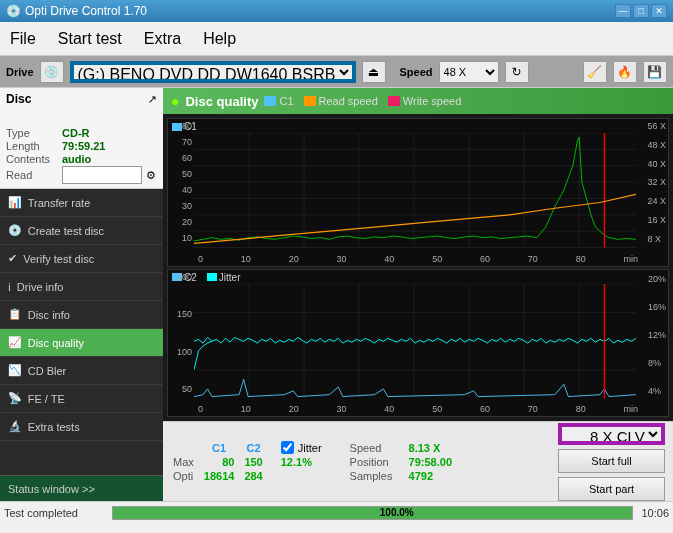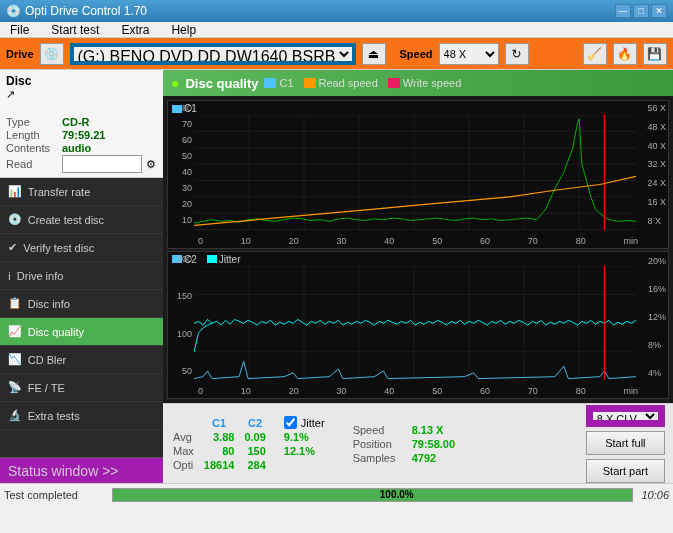--- a/index.html
+++ b/index.html
@@ -25,32 +25,32 @@
       color: white;
       font-size: 9px;
       display: flex; align-items: center; justify-content: center;
       cursor: pointer;
     }
 
     
     .menu-bar {
       background: #f0f0f0;
       border-bottom: 1px solid #ccc;
-      height: 16px;
+      height: 34px;
       display: flex;
       align-items: center;
       padding: 0 4px;
       gap: 10px;
-      font-size: 12px;
+      font-size: 16px;
     }
     .menu-item { padding: 2px 6px; cursor: pointer; }
 
     
     .drive-bar {
-      background: #f97316;
+      background: #a3a3a3;
       border-bottom: 1px solid #ccc;
       height: 32px;
       display: flex;
       align-items: center;
       padding: 0 6px;
       gap: 6px;
       font-size: 11px;
     }
     .drive-label { font-weight: bold; }
     .drive-select {
@@ -91,23 +91,22 @@
 
     
     .disc-section {
       background: #f5f5f5;
       border-bottom: 1px solid #ccc;
       padding: 4px 6px;
     }
     .disc-header {
       display: flex;
       justify-content: space-between;
-      align-items: flex-start;
-      margin-bottom: 15px;
-      flex-direction: column;
+      align-items: flex-end;
+      margin-bottom: 21px;
     }
     .disc-title { font-weight: bold; font-size: 12px; }
     .disc-rows { font-size: 11px; }
     .disc-row { display: flex; gap: 4px; margin-bottom: 1px; }
     .disc-row-label { color: #555; width: 52px; flex-shrink: 0; }
     .disc-row-value { color: #006600; font-weight: bold; }
     .label-row { display: flex; align-items: center; gap: 4px; }
     .label-input { height: 18px; width: 80px; border: 1px solid #999; font-size: 10px; }
 
     
@@ -124,27 +123,27 @@
     }
     .nav-item.active {
       background: #4caf50;
       color: white;
     }
 
     
     .status-window-btn {
       margin-top: auto;
       height: 26px;
-      background: #a21caf;
+      background: #14532d;
       color: #ccc;
       display: flex;
       align-items: center;
       padding: 0 8px;
       cursor: pointer;
-      font-size: 14px;
+      font-size: 11px;
       border-top: 1px solid #555;
     }
 
     
     .content-area {
       flex: 1;
       background: #1a1a1a;
       display: flex;
       flex-direction: column;
       overflow: hidden;
@@ -212,23 +211,24 @@
       min-width: 70px;
       background: linear-gradient(to bottom, #f5f5f5, #ddd);
       border: 1px solid #999;
       font-size: 11px;
       cursor: pointer;
       padding: 0 16px;
     }
 
     .clv-select {
       height: 22px;
-      font-size: 11px;
-      border: 7px solid #a21caf;
+      font-size: 15px;
+      border: 4px solid #a21caf;
       min-width: 70px;
+      padding-left: 24px;
     }
 
     
     .status-bar {
       height: 22px;
       background: #f0f0f0;
       border-top: 1px solid #ccc;
       display: flex;
       align-items: center;
       padding: 0 4px;
@@ -253,21 +253,21 @@
       position: absolute;
       top: 0; left: 0; right: 0; bottom: 0;
       display: flex;
       align-items: center;
       justify-content: center;
       font-size: 10px;
       font-weight: bold;
       color: #000;
       padding-left: 48px;
     }
-    .time-text { color: #333; font-style: italic; }
+    .time-text { color: #333; }
 
     svg.chart { width: 100%; height: 100%; }
 
     .chart-label {
       position: absolute;
       top: 2px;
       left: 4px;
       color: #ccc;
       font-size: 10px;
       display: flex;
@@ -584,26 +584,20 @@
             <td class="col-header">C1</td>
             <td class="col-header">C2</td>
             <td style="padding-left:10px;">
               <label style="display:flex;align-items:center;gap:2px;font-size:11px;">
                 <input type="checkbox" checked="" class="jitter-checkbox" style="">
                 <span>Jitter</span>
               </label>
             </td>
           </tr>
           <tr>
-            <td class="row-label">Avg</td>
-            <td class="val-c1">3.88</td>
-            <td class="val-c2">0.09</td>
-            <td style="padding-left:10px;color:#00aa00;font-weight:bold;">9.1%</td>
-          </tr>
-          <tr>
             <td class="row-label">Max</td>
             <td class="val-c1">80</td>
             <td class="val-c2">150</td>
             <td style="padding-left:10px;color:#00aa00;font-weight:bold;">12.1%</td>
           </tr>
           <tr>
             <td class="row-label">Opti</td>
             <td class="val-c1">18614</td>
             <td class="val-c2">284</td>
             <td></td>

